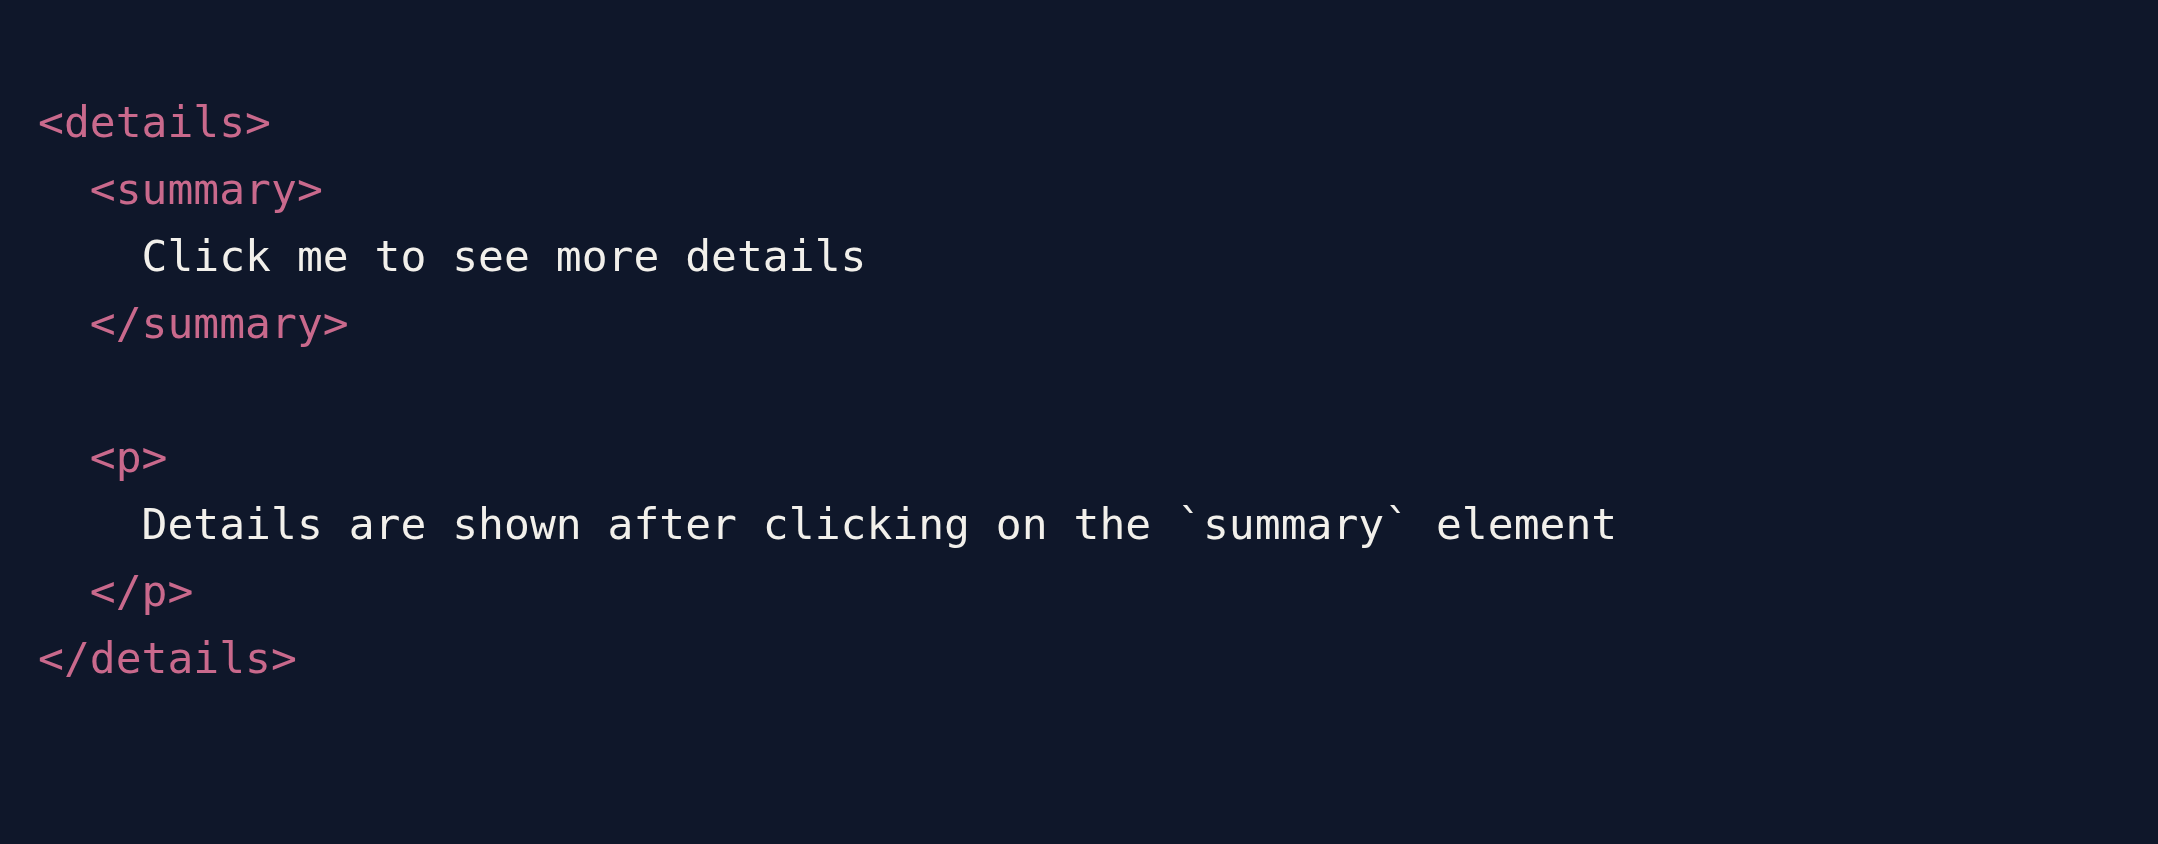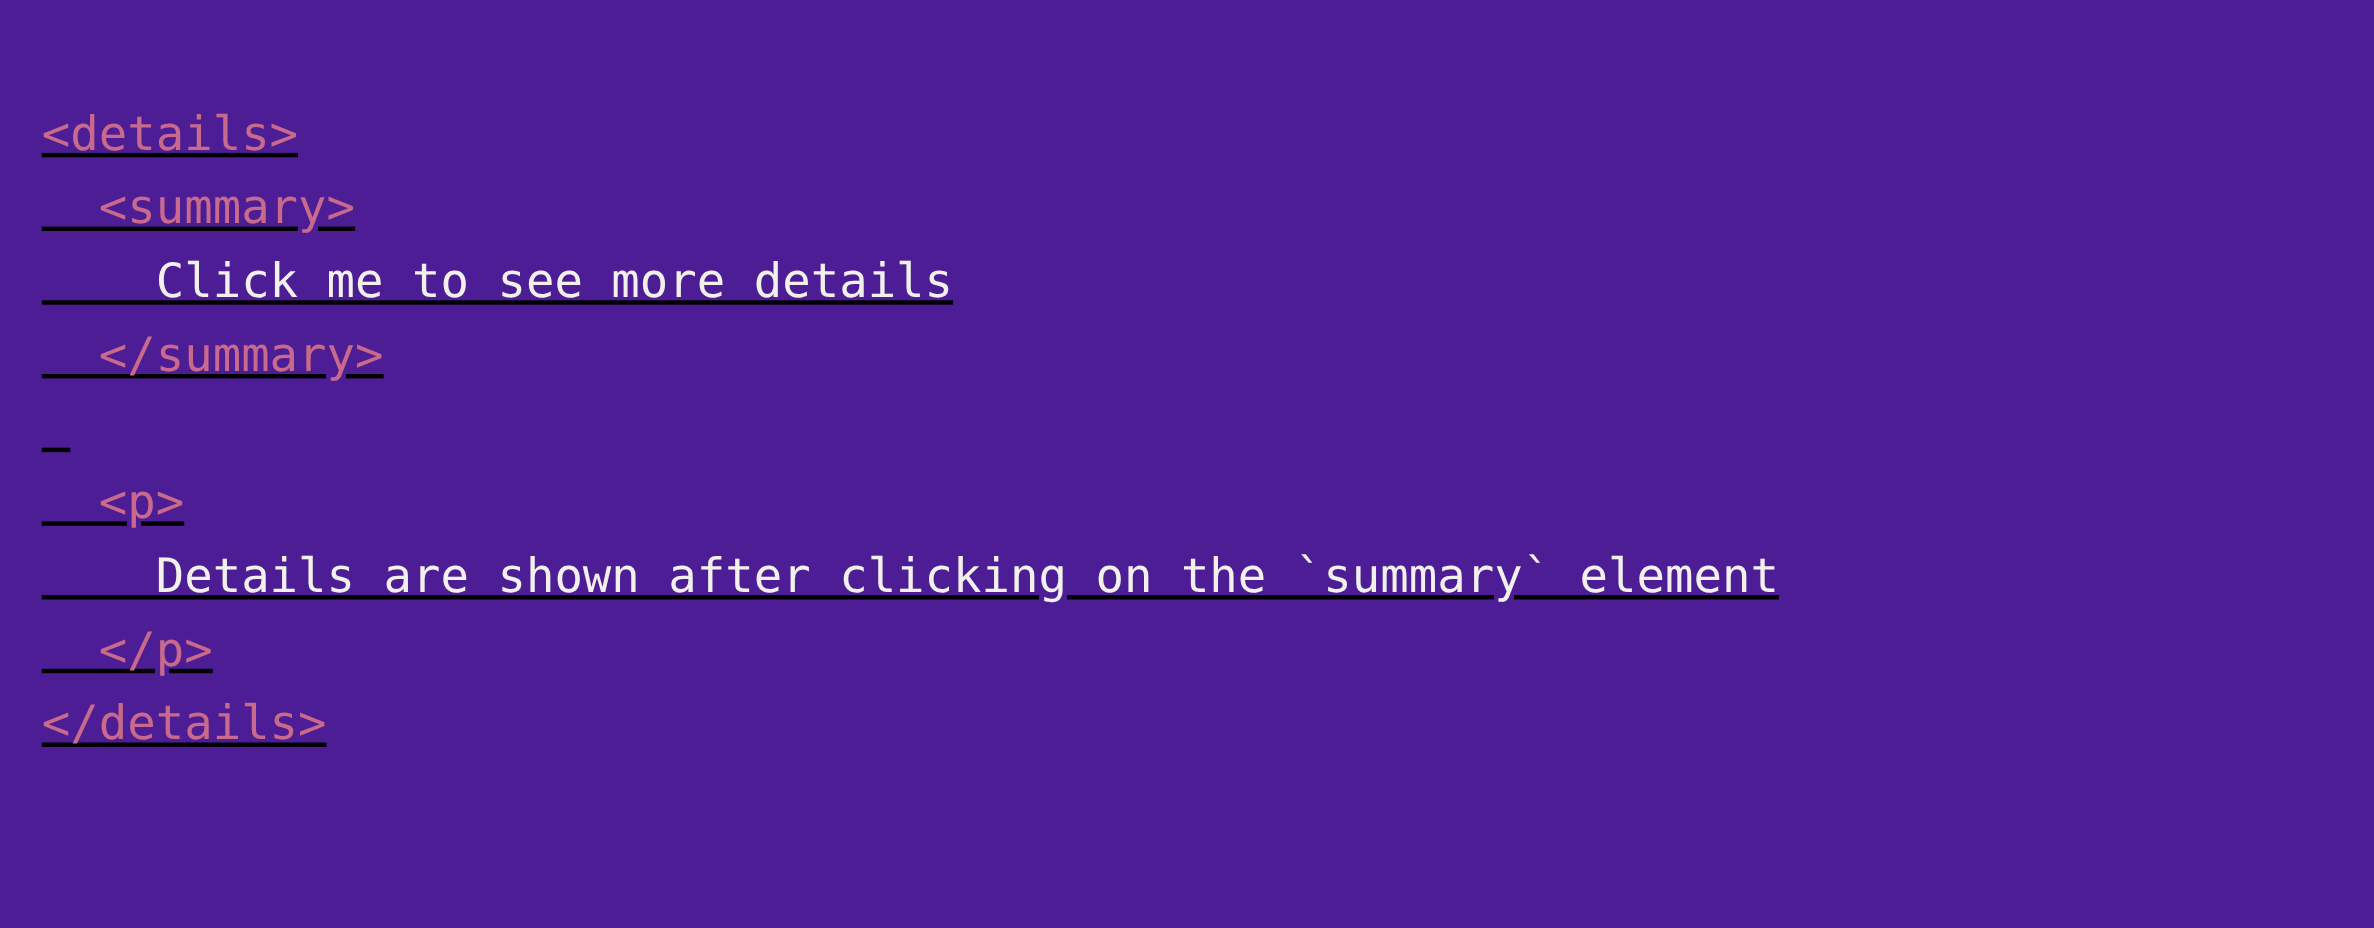--- a/index.html
+++ b/index.html
@@ -47,15 +47,15 @@
     color: #f2f0eb;
   }
 
   .tok-blank {
     color: transparent;
   }
 </style>
 </head>
 <body style="background: rgb(39, 40, 34);">
 
-<div id="code-block" style="background: #4c1d95; text-decoration: underline;">
+<div id="code-block" style="background: #0f172a;">
   <pre id="code-lines"><span class="code-line"><span class="tok-tag" style="color: rgb(201, 105, 140);">&lt;details&gt;</span></span><span class="code-line"><span class="tok-tag" style="color: rgb(201, 105, 140);">  &lt;summary&gt;</span></span><span class="code-line"><span class="tok-text" style="color: rgb(242, 240, 235);">    Click me to see more details</span></span><span class="code-line"><span class="tok-tag" style="color: rgb(201, 105, 140);">  &lt;/summary&gt;</span></span><span class="code-line"><span class="tok-blank"> </span></span><span class="code-line"><span class="tok-tag" style="color: rgb(201, 105, 140);">  &lt;p&gt;</span></span><span class="code-line"><span class="tok-text" style="color: rgb(242, 240, 235);">    Details are shown after clicking on the `summary` element</span></span><span class="code-line"><span class="tok-tag" style="color: rgb(201, 105, 140);">  &lt;/p&gt;</span></span><span class="code-line"><span class="tok-tag" style="color: rgb(201, 105, 140);">&lt;/details&gt;</span></span></pre>
 </div>
 
 </body></html>

